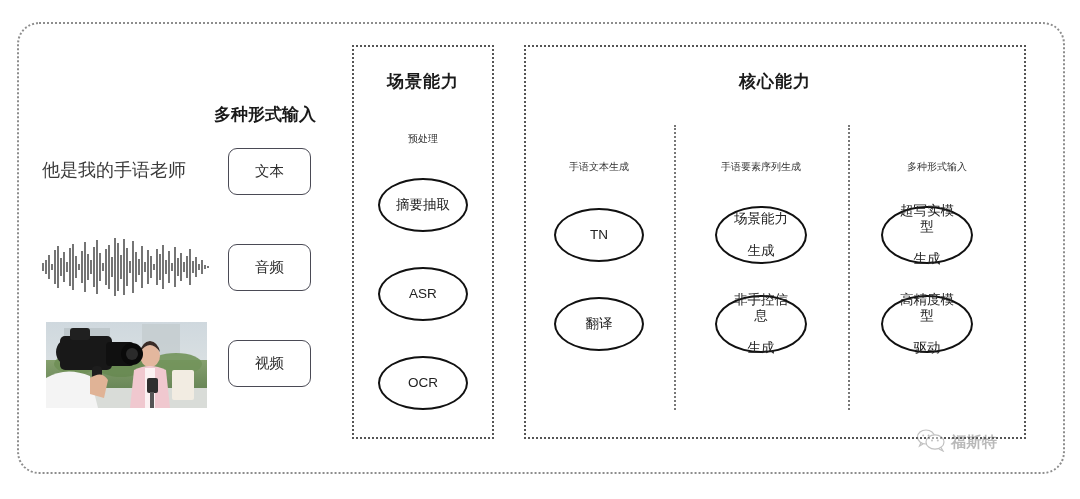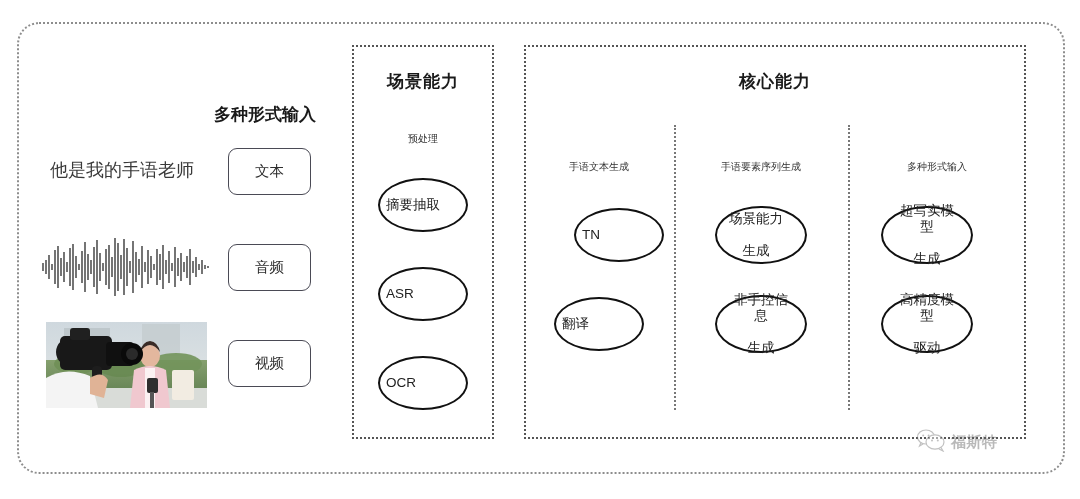--- a/index.html
+++ b/index.html
@@ -74,20 +74,21 @@
 
   
   .ellipse {
     position: absolute;
     box-sizing: border-box;
     border: 2.6px solid #111111;
     border-radius: 50%;
     background: #ffffff;
     display: flex;
     align-items: center;
+    justify-content: center;
     text-align: center;
     font-size: 13.5px;
     line-height: 1.18;
     color: #222222;
     font-weight: 500;
   }
   .ellipse span { display: block; padding: 0 6px; }
 
   
   .input-heading {
@@ -99,21 +100,20 @@
     color: #1a1a1a;
     white-space: nowrap;
   }
   .sample-text {
     position: absolute;
     left: 42px;
     top: 158px;
     font-size: 18px;
     color: #3a3a3a;
     white-space: nowrap;
-    margin-left: 8px;
   }
   .modality-btn {
     position: absolute;
     box-sizing: border-box;
     width: 83px;
     height: 47px;
     border: 1.6px solid #4a4a55;
     border-radius: 9px;
     background: #ffffff;
     display: flex;
@@ -308,21 +308,21 @@
 
   <div class="panel panel-core">
     <div class="panel-title">核心能力</div>
   </div>
 
   <div class="divider divider-1"></div>
   <div class="divider divider-2"></div>
 
   <div class="col-header" style="left:524px; top:160px; width:150px;">手语文本生成</div>
 
-  <div class="ellipse" style="left:574px; top:208px; width:90px; height:54px;">
+  <div class="ellipse" style="left:554px; top:208px; width:90px; height:54px;">
     <span>TN</span>
   </div>
   <div class="ellipse" style="left:554px; top:297px; width:90px; height:54px;">
     <span>翻译</span>
   </div>
 
   <div class="col-header" style="left:674px; top:160px; width:174px;">手语要素序列生成</div>
 
   <div class="ellipse" style="left:715px; top:206px; width:92px; height:58px;">
     <span>

